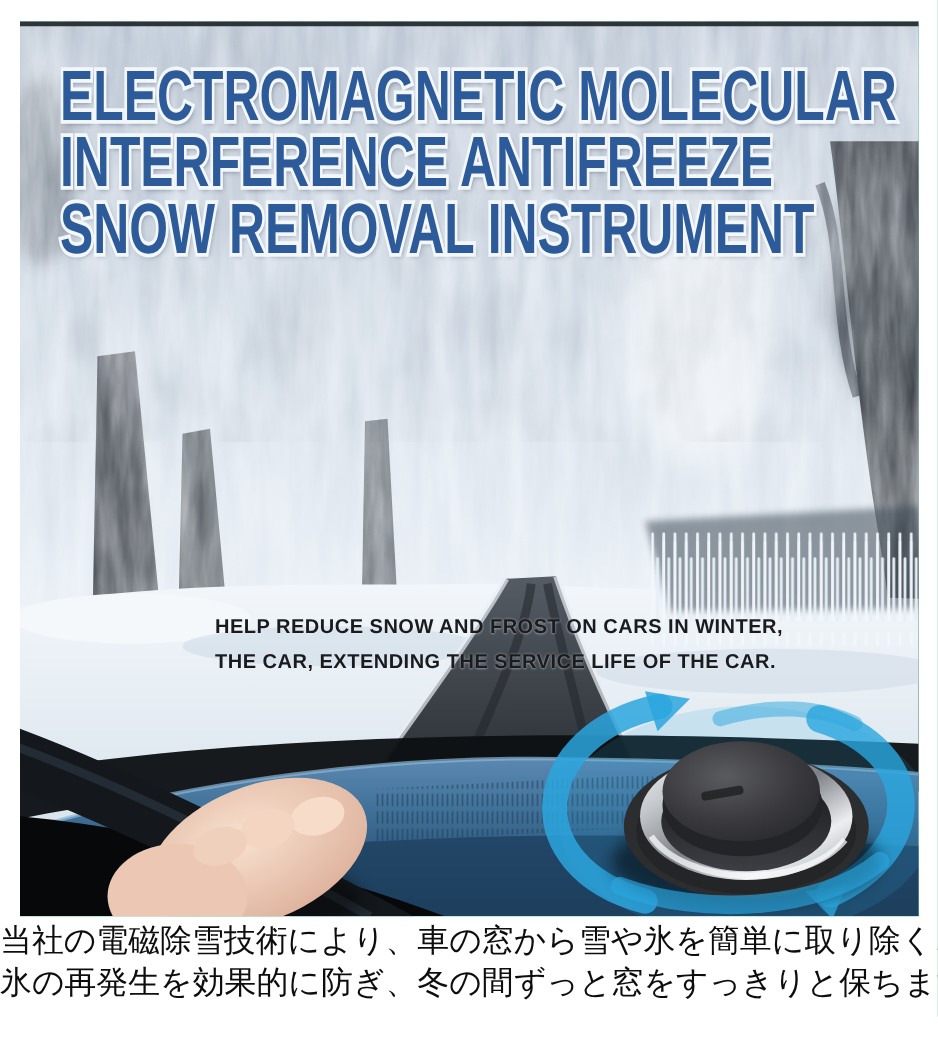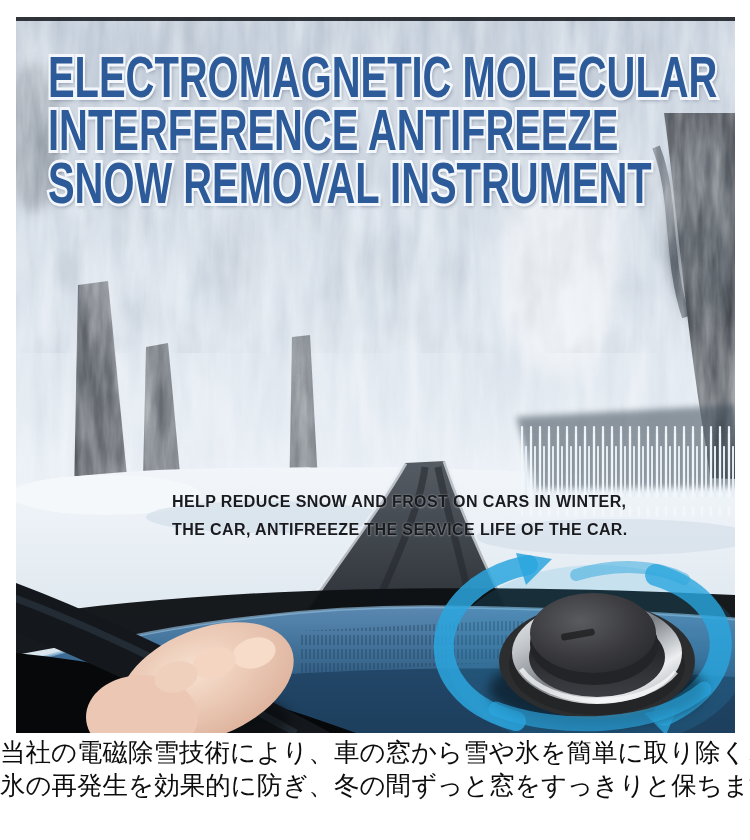--- a/index.html
+++ b/index.html
@@ -189,21 +189,21 @@
     </svg>
 
     <div class="headline" style="left:32px;top:34px;position:absolute;">
       <div class="title-line" data-text="ELECTROMAGNETIC MOLECULAR">ELECTROMAGNETIC MOLECULAR</div>
       <div class="title-line" data-text="INTERFERENCE ANTIFREEZE">INTERFERENCE ANTIFREEZE</div>
       <div class="title-line" data-text="SNOW REMOVAL INSTRUMENT">SNOW REMOVAL INSTRUMENT</div>
     </div>
 
     <div class="tagline" style="left:156px;top:471px;position:absolute;">
       <div class="tag-line">HELP REDUCE SNOW AND FROST ON CARS IN WINTER,</div>
-      <div class="tag-line">THE CAR, ANTIFREEZE THE SERVICE LIFE OF THE CAR.</div>
+      <div class="tag-line">THE CAR, EXTENDING THE SERVICE LIFE OF THE CAR.</div>
     </div>
   </div>
 
   <div class="footer-jp">
     <div class="jp-line">当社の電磁除雪技術により、車の窓から雪や氷を簡単に取り除くこと</div>
     <div class="jp-line">氷の再発生を効果的に防ぎ、冬の間ずっと窓をすっきりと保ちます。</div>
   </div>
 
 </div>
 

